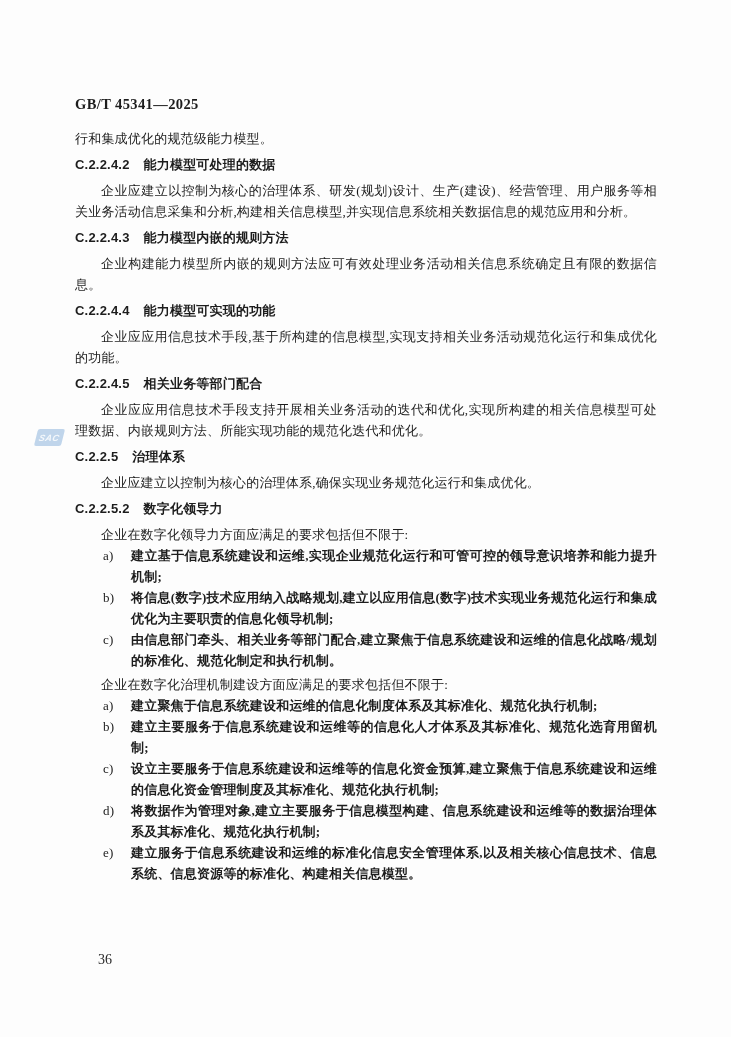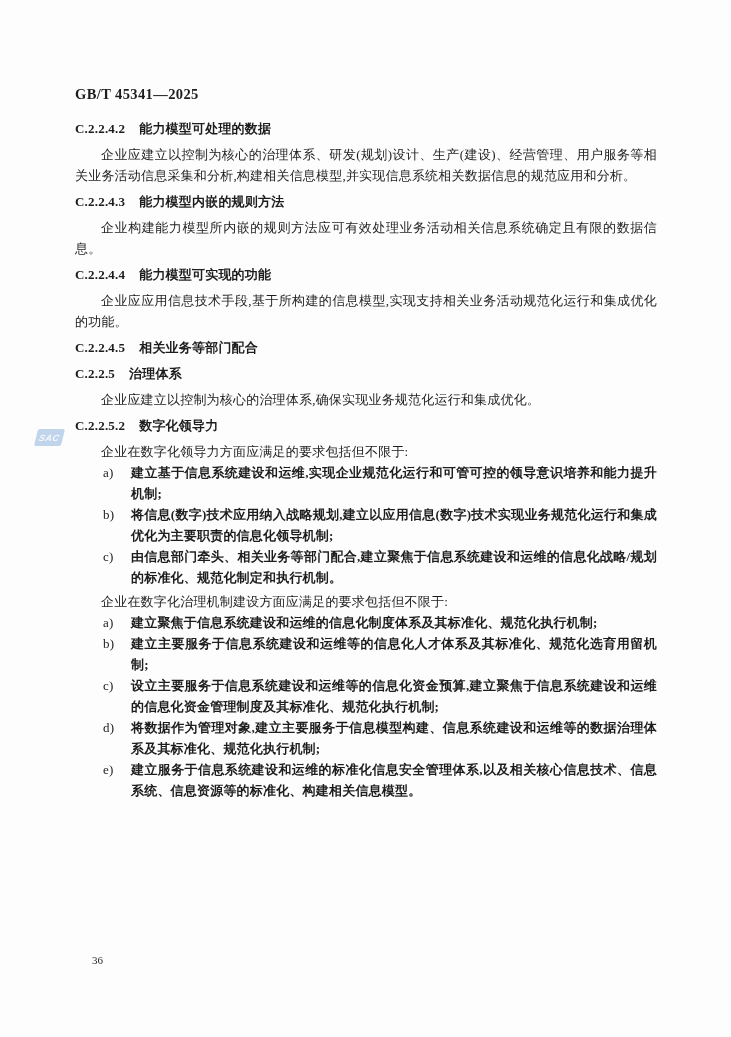--- a/index.html
+++ b/index.html
@@ -7,21 +7,21 @@
   .page {
     position:relative;
     width:731px; height:1037px;
     background:#fdfdfd;
     color:#1d1d1d;
     overflow:hidden;
     font-family:"Liberation Serif", serif;
   }
   .content {
     position:absolute;
-    left:75px; top:84px;
+    left:75px; top:94px;
     width:582px;
     font-size:13px;
     line-height:21px;
   }
   .doc-code {
     font-family:"Liberation Serif", serif;
     font-weight:bold;
     font-size:14.5px;
     letter-spacing:.4px;
     line-height:21px;
@@ -37,34 +37,34 @@
   .para.continuation { text-indent:0; margin-top:0; }
   .heading {
     font-family:"Liberation Sans", sans-serif;
     font-weight:bold;
     font-size:13px;
     line-height:21px;
     margin:5px 0;
     white-space:nowrap;
     letter-spacing:.2px;
   }
-  .heading .num { margin-right:14px;font-family:Liberation Serif, serif; }
+  .heading .num { margin-right:14px; }
   .clause-list { margin-top:0; }
   .list-item {
     display:flex;
     align-items:flex-start;
     padding-left:28px;
     letter-spacing:.2px;
   }
   .li-label { flex:none; width:28px; }
   .li-text { flex:1; text-align:justify;font-weight:bold; }
   .page-number {
     position:absolute;
-    left:92px; top:953px;
-    font-size:11px;
+    left:98px; top:953px;
+    font-size:14px;
     line-height:14px;
     color:#2a2a2a;
   }
   .watermark {
     position:absolute;
     left:36px; top:429px;
     width:27px; height:17px;
     background:#b6cfe8;
     border-radius:2px;
     transform:skewX(-14deg);
@@ -83,27 +83,29 @@
 </head>
 <body>
 
 <div class="page" style="background: rgb(253, 253, 253); color: rgb(29, 29, 29);">
   <div class="watermark" style="background: rgb(182, 207, 232);">
     <span>SAC</span>
   </div>
   <div class="content">
     <div class="doc-code">GB/T 45341—2025</div>
 
+  <div class="para continuation">行和集成优化的规范级能力模型。</div>
       <div class="heading"><span class="num">C.2.2.4.2</span><span class="title">能力模型可处理的数据</span></div>
       <div class="para">企业应建立以控制为核心的治理体系、研发(规划)设计、生产(建设)、经营管理、用户服务等相关业务活动信息采集和分析,构建相关信息模型,并实现信息系统相关数据信息的规范应用和分析。</div>
       <div class="heading"><span class="num">C.2.2.4.3</span><span class="title">能力模型内嵌的规则方法</span></div>
       <div class="para">企业构建能力模型所内嵌的规则方法应可有效处理业务活动相关信息系统确定且有限的数据信息。</div>
       <div class="heading"><span class="num">C.2.2.4.4</span><span class="title">能力模型可实现的功能</span></div>
       <div class="para">企业应应用信息技术手段,基于所构建的信息模型,实现支持相关业务活动规范化运行和集成优化的功能。</div>
       <div class="heading"><span class="num">C.2.2.4.5</span><span class="title">相关业务等部门配合</span></div>
+      <div class="para">企业应应用信息技术手段支持开展相关业务活动的迭代和优化,实现所构建的相关信息模型可处理数据、内嵌规则方法、所能实现功能的规范化迭代和优化。</div>
       <div class="heading"><span class="num">C.2.2.5</span><span class="title">治理体系</span></div>
       <div class="para">企业应建立以控制为核心的治理体系,确保实现业务规范化运行和集成优化。</div>
       <div class="heading"><span class="num">C.2.2.5.2</span><span class="title">数字化领导力</span></div>
       <div class="para">企业在数字化领导力方面应满足的要求包括但不限于:</div>
       <div class="clause-list">
         <div class="list-item">
           <span class="li-label">a)</span>
           <span class="li-text">建立基于信息系统建设和运维,实现企业规范化运行和可管可控的领导意识培养和能力提升机制;</span>
         </div>
         <div class="list-item">

